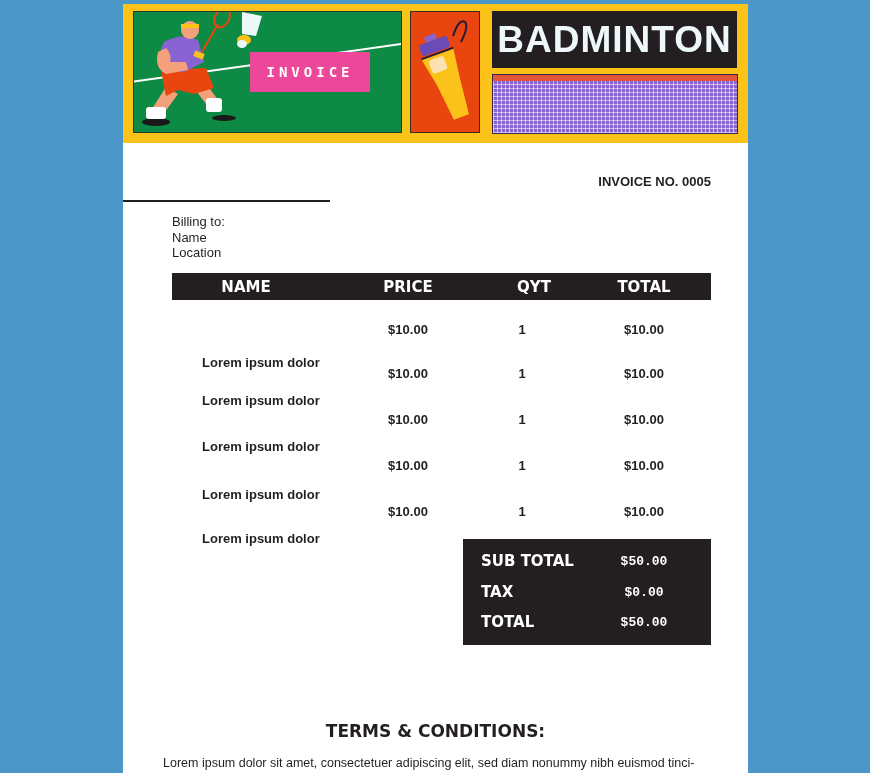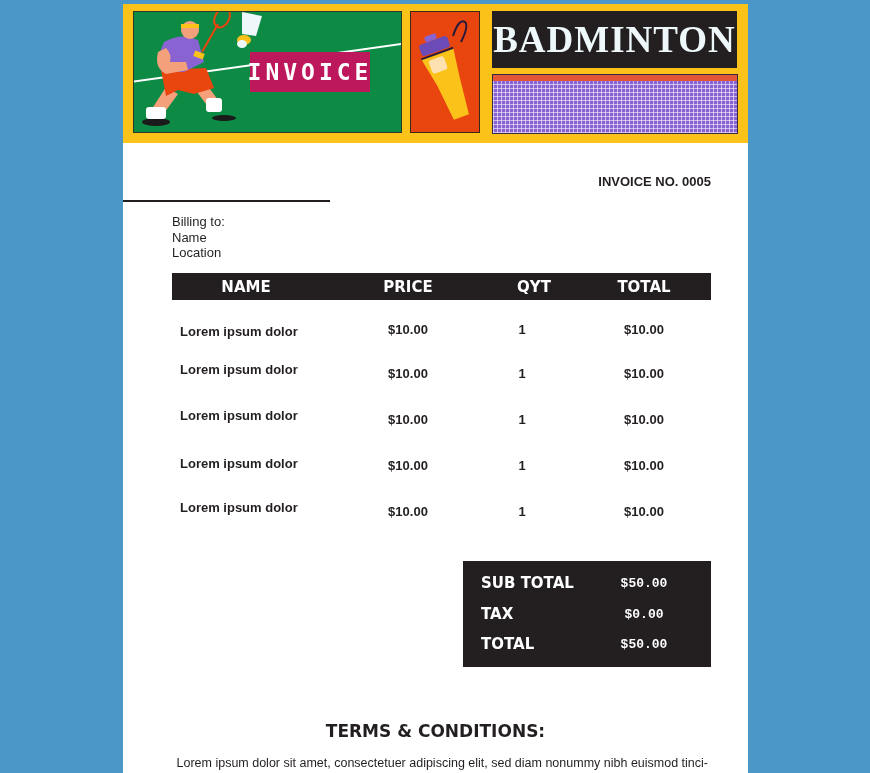--- a/index.html
+++ b/index.html
@@ -1,49 +1,49 @@
 <!DOCTYPE html>
 <html><head>
 <meta charset="utf-8">
 <style>
   html, body { margin:0; padding:0; }
   body { width:870px; height:773px; background:#4a97c8; position:relative; overflow:hidden; font-family:"DejaVu Sans", sans-serif; }
   .page { position:absolute; left:123px; top:4px; width:625px; height:780px; background:#ffffff; }
   .banner { position:absolute; left:0; top:0; width:625px; height:139px; background:#fbc21a; }
   .court { position:absolute; left:10px; top:7px; width:267px; height:120px; background:#0d8a43; border:1px solid #2a3a2a; overflow:hidden; }
   .court-line { position:absolute; left:-10px; top:70px; width:300px; height:2px; background:#ffffff; transform:rotate(-8deg); transform-origin:left; }
-  .invoice-tag { position:absolute; left:116px; top:40px; width:120px; height:40px; background:#be185d; color:#ffffff; font-family:"DejaVu Sans Mono", monospace; font-weight:bold; font-size:23px; letter-spacing:4px; display:flex; align-items:center; justify-content:center; }
+  .invoice-tag { position:absolute; left:116px; top:40px; width:120px; height:40px; background:#ec4899; color:#ffffff; font-family:"DejaVu Sans Mono", monospace; font-weight:bold; font-size:14px; letter-spacing:4px; display:flex; align-items:center; justify-content:center; }
   .bottle-box { position:absolute; left:287px; top:7px; width:68px; height:120px; background:#e8450f; border:1px solid #3a2a1a; overflow:hidden; }
-  .title-box { position:absolute; left:369px; top:7px; width:245px; height:57px; background:#231f20; color:#eef8fb; font-family:Liberation Serif, serif; font-weight:bold; font-size:37px; display:flex; align-items:center; justify-content:center; letter-spacing:1px; }
+  .title-box { position:absolute; left:369px; top:7px; width:245px; height:57px; background:#231f20; color:#eef8fb; font-family:Liberation Sans, sans-serif; font-weight:bold; font-size:37px; display:flex; align-items:center; justify-content:center; letter-spacing:1px; }
   .net-box { position:absolute; left:369px; top:70px; width:244px; height:58px; border:1px solid #3a2a4a; background-color:#8a63d2;
      background-image: linear-gradient(#e2573a,#e2573a), repeating-linear-gradient(0deg, rgba(255,255,255,0.55) 0 1px, transparent 1px 4px), repeating-linear-gradient(90deg, rgba(255,255,255,0.55) 0 1px, transparent 1px 4px);
      background-size:100% 6px, 100% 100%, 100% 100%; background-repeat:no-repeat, repeat, repeat; }
 
   .training { position:absolute; left:49px; top:167px; font-family:"DejaVu Sans", sans-serif; font-weight:bold; font-size:20px; color:#231f20; letter-spacing:0.5px; }
   .training-rule { position:absolute; left:0; top:196px; width:207px; height:2px; background:#231f20; }
   .invno { position:absolute; right:37px; top:170px; font-family:"Liberation Sans", sans-serif; font-weight:bold; font-size:13px; color:#231f20; }
   .billing { position:absolute; left:49px; top:210px; font-family:"Liberation Sans", sans-serif; font-size:13px; color:#231f20; line-height:15.5px; }
   .billing .lbl { font-weight:normal; }
 
   .thead { position:absolute; left:49px; top:269px; width:539px; height:27px; background:#231f20; color:#ffffff; font-family:"DejaVu Sans", sans-serif; font-weight:bold; font-size:15px; }
   .thead span { position:absolute; top:5px; transform:translateX(-50%); }
   .row { position:absolute; left:49px; width:539px; height:20px; font-family:"Liberation Sans", sans-serif; font-weight:bold; font-size:13px; color:#231f20; }
   .row span { position:absolute; top:0; }
-  .row .c-name { left:8px; }
+  .row .c-name { left:30px;margin-top:31px; }
   .row .c-price { left:236px; transform:translateX(-50%); }
   .row .c-qty { left:350px; transform:translateX(-50%); }
   .row .c-total { left:472px; transform:translateX(-50%); }
 
-  .totals { position:absolute; left:340px; top:557px; width:248px; height:106px; background:#231f20; color:#ffffff; }
+  .totals { position:absolute; left:340px; top:535px; width:248px; height:106px; background:#231f20; color:#ffffff; }
   .trow { position:absolute; left:0; width:248px; height:22px; }
   .trow .tl { position:absolute; left:18px; font-family:"DejaVu Sans", sans-serif; font-weight:bold; font-size:15px; }
   .trow .tv { position:absolute; left:181px; transform:translateX(-50%); font-family:Liberation Mono, monospace; font-weight:bold; font-size:13px; top:2px; }
 
   .terms-title { position:absolute; left:0; width:625px; top:717px; text-align:center; font-family:"DejaVu Sans", sans-serif; font-weight:bold; font-size:17px; color:#231f20; }
-  .terms-body { position:absolute; left:40px; width:545px; top:751px; text-align:right; font-family:"Liberation Sans", sans-serif; font-size:12.5px; color:#231f20; line-height:16px; }
+  .terms-body { position:absolute; left:40px; width:545px; top:751px; text-align:left; font-family:"Liberation Sans", sans-serif; font-size:12.5px; color:#231f20; line-height:16px; }
 </style>
 </head>
 <body>
 
 <div class="page">
   <div class="banner">
     <div class="court">
       <div class="court-line"></div>
       <svg width="110" height="120" viewBox="0 0 110 120" style="position:absolute;left:2px;top:0;">
         <ellipse cx="20" cy="110" rx="14" ry="4" fill="#1a1a1a"></ellipse>

